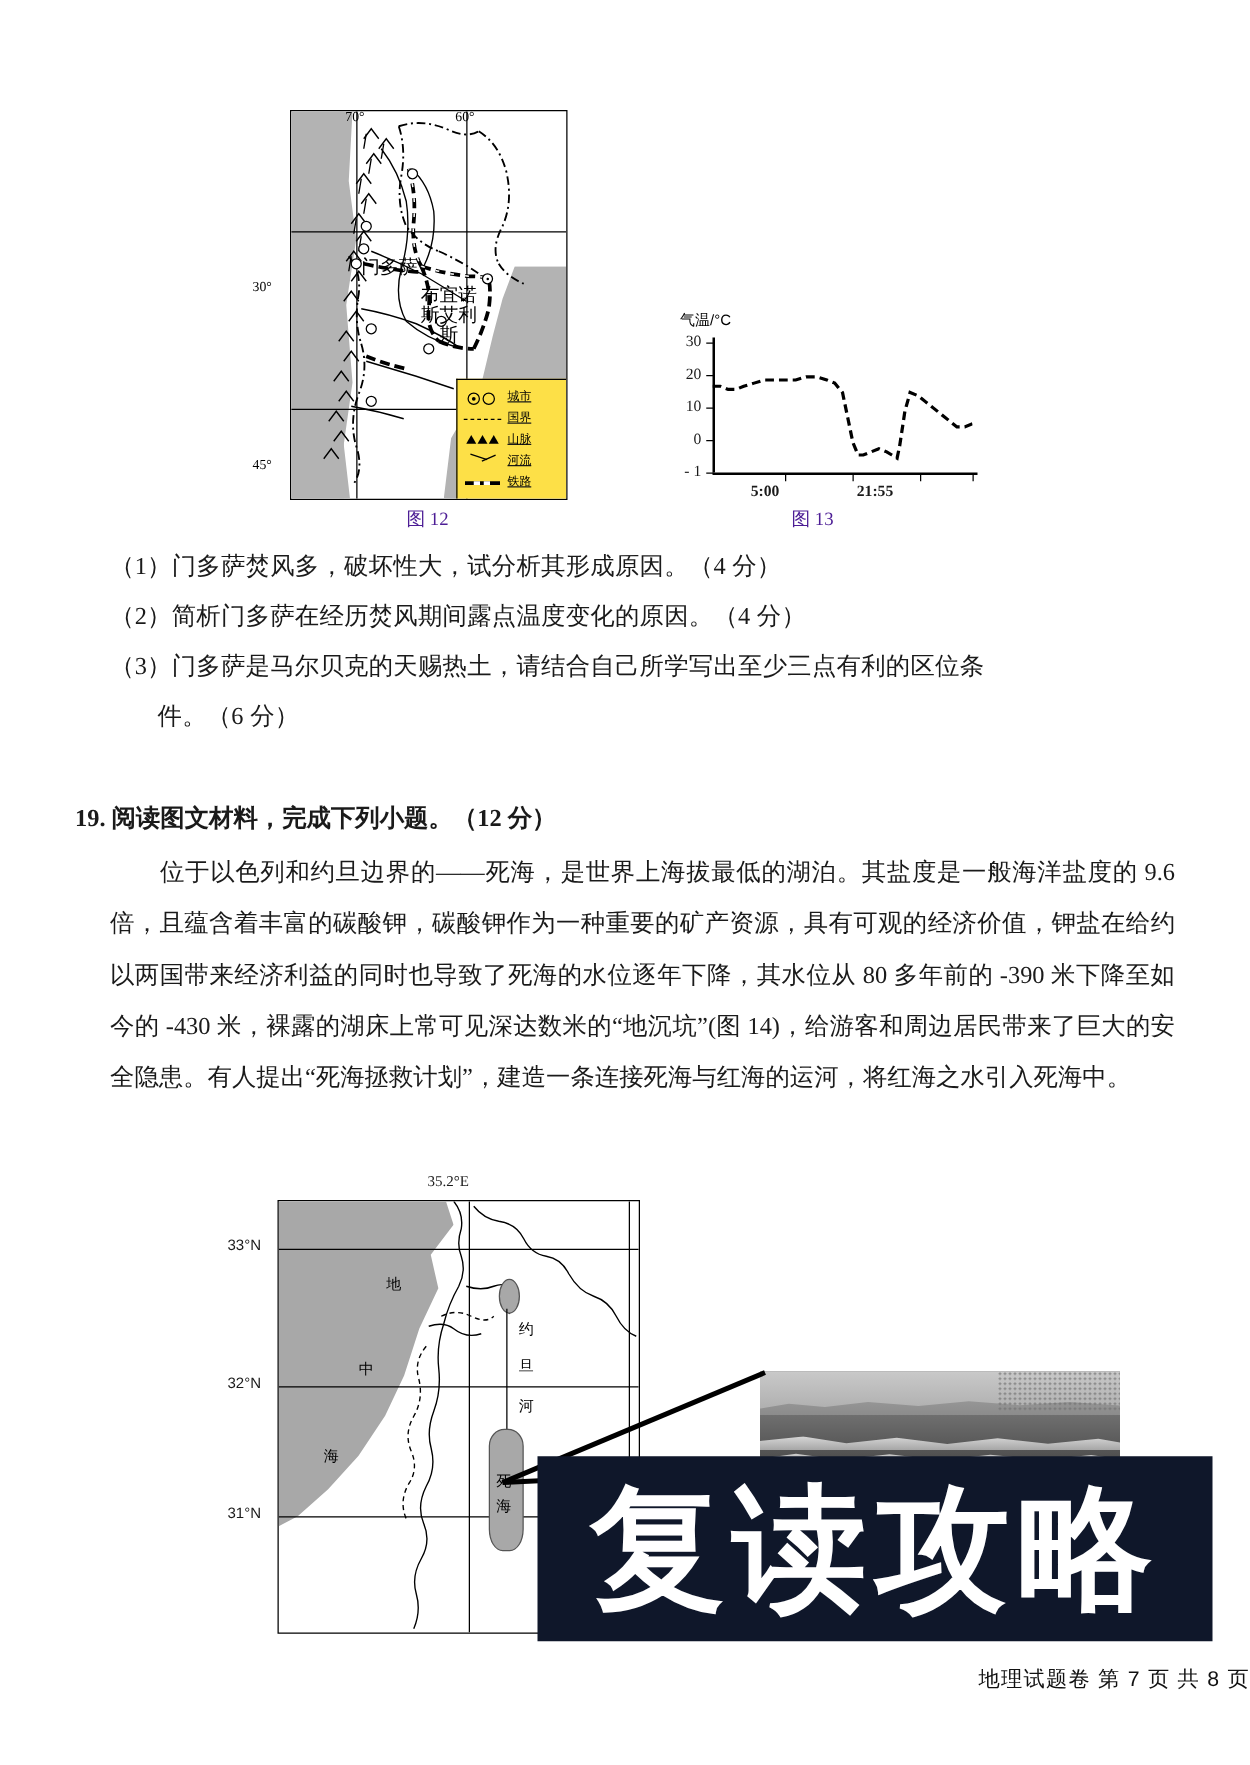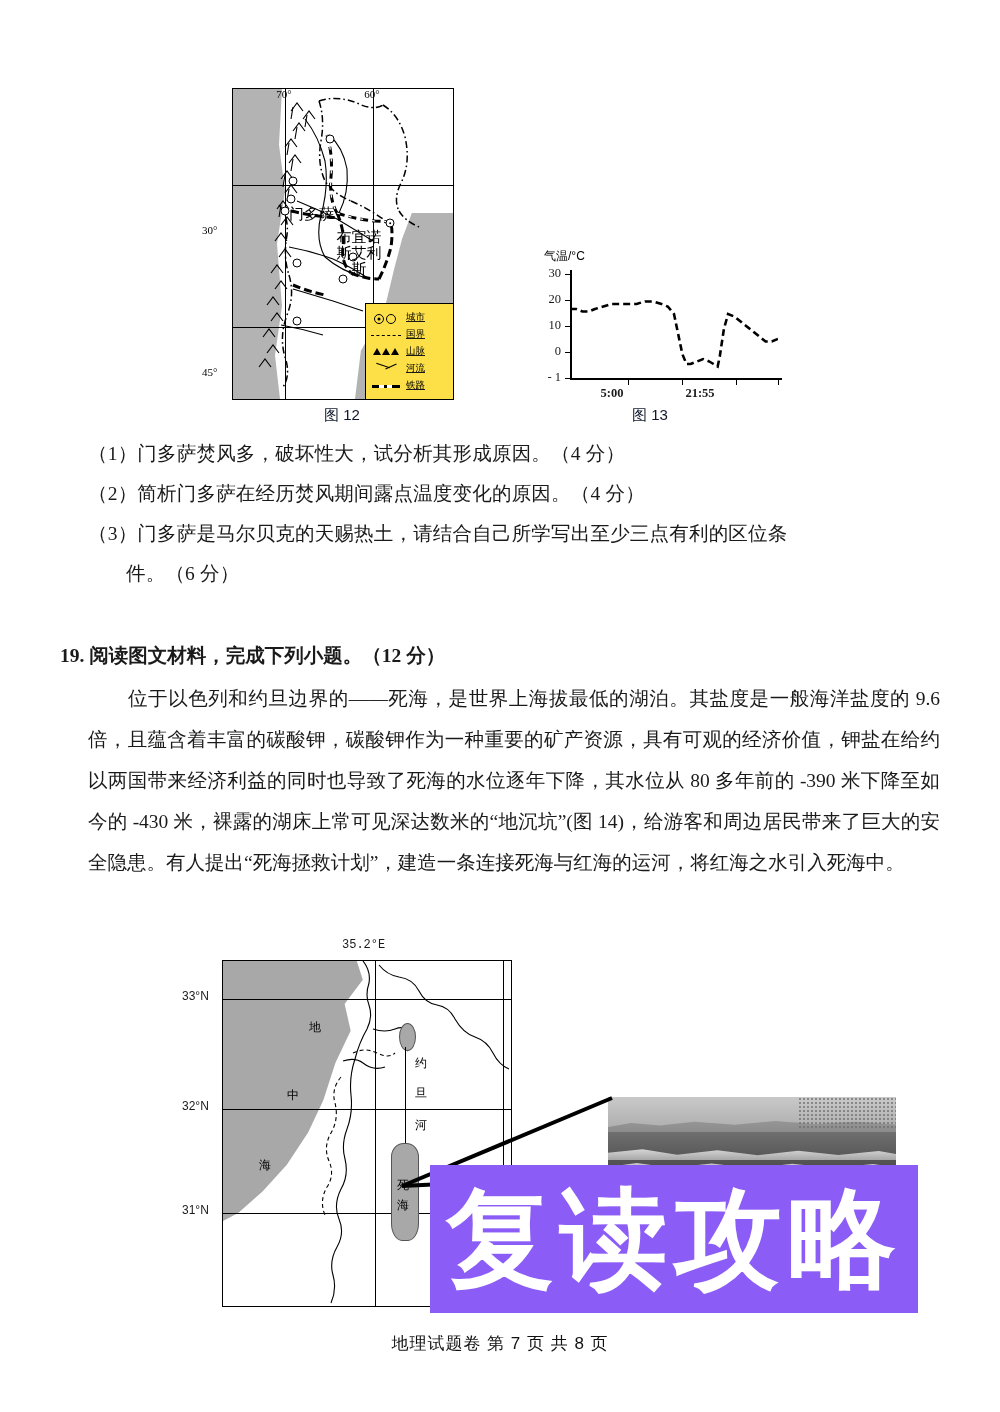--- a/index.html
+++ b/index.html
@@ -244,22 +244,22 @@
     top: 136px;
     font-size: 12.5px;
     font-family: "Liberation Serif", serif;
     transform: translateX(-50%);
     white-space: nowrap;
     font-weight: 600;
   }
   .fig-cap {
     position: absolute;
     font-size: 15px;
-    font-family: Liberation Sans, sans-serif;
-    color: #0f172a;
+    font-family: Liberation Serif, serif;
+    color: #4c1d95;
     text-align: center;
   }
 
   
   .qlist {
     position: absolute;
     left: 88px;
     top: 434px;
     width: 840px;
   }
@@ -383,43 +383,43 @@
     background-image: radial-gradient(#6e6e6e 38%, transparent 40%);
     background-size: 4px 4px;
     opacity: .7;
   }
 
   
   .watermark {
     position: absolute;
     left: 430px;
     top: 1165px;
-    width: 488px;
+    width: 540px;
     height: 148px;
-    background: #8b5cf6;
+    background: #0f172a;
     display: flex;
     align-items: center;
     justify-content: center;
   }
   .watermark span {
     font-family: "Liberation Sans", "DejaVu Sans", sans-serif;
     font-weight: 700;
     font-size: 108px;
     color: #ffffff;
     letter-spacing: 6px;
     line-height: 1;
   }
 
   
   .footer {
     position: absolute;
     left: 0;
     top: 1332px;
     width: 1000px;
-    text-align: center;
+    text-align: right;
     font-size: 17px;
     font-family: "Liberation Sans", sans-serif;
     color: #111;
     letter-spacing: 1px;
   }
 </style>
 </head>
 <body>
 
 <div class="page">
@@ -622,21 +622,21 @@
     <div class="m-lab" style="left:36px;top:196px;">海</div>
 
     <div class="m-lab" style="left:192px;top:94px;">约</div>
     <div class="m-lab" style="left:192px;top:124px;">旦</div>
     <div class="m-lab" style="left:192px;top:156px;">河</div>
 
     <div class="m-lab" style="left:174px;top:216px;color:#000;">死</div>
     <div class="m-lab" style="left:174px;top:236px;color:#000;">海</div>
   </div>
 
-  <div class="m-lab" style="position:absolute;left:342px;top:938px;font-size:12px;font-family:Liberation Mono, monospace;">35.2°E</div>
+  <div class="m-lab" style="position:absolute;left:342px;top:938px;font-size:12px;font-family:Liberation Serif, serif;">35.2°E</div>
   <div class="m-lab" style="position:absolute;left:182px;top:989px;font-size:12px;font-family:'Liberation Sans',sans-serif;">33°N</div>
   <div class="m-lab" style="position:absolute;left:182px;top:1099px;font-size:12px;font-family:'Liberation Sans',sans-serif;">32°N</div>
   <div class="m-lab" style="position:absolute;left:182px;top:1203px;font-size:12px;font-family:'Liberation Sans',sans-serif;">31°N</div>
 
   <div class="photo-inset">
     <div class="photo-sky"></div>
     <div class="photo-hills"></div>
     <div class="photo-water"></div>
     <div class="photo-wave w1"></div>
     <div class="photo-wave w2"></div>

